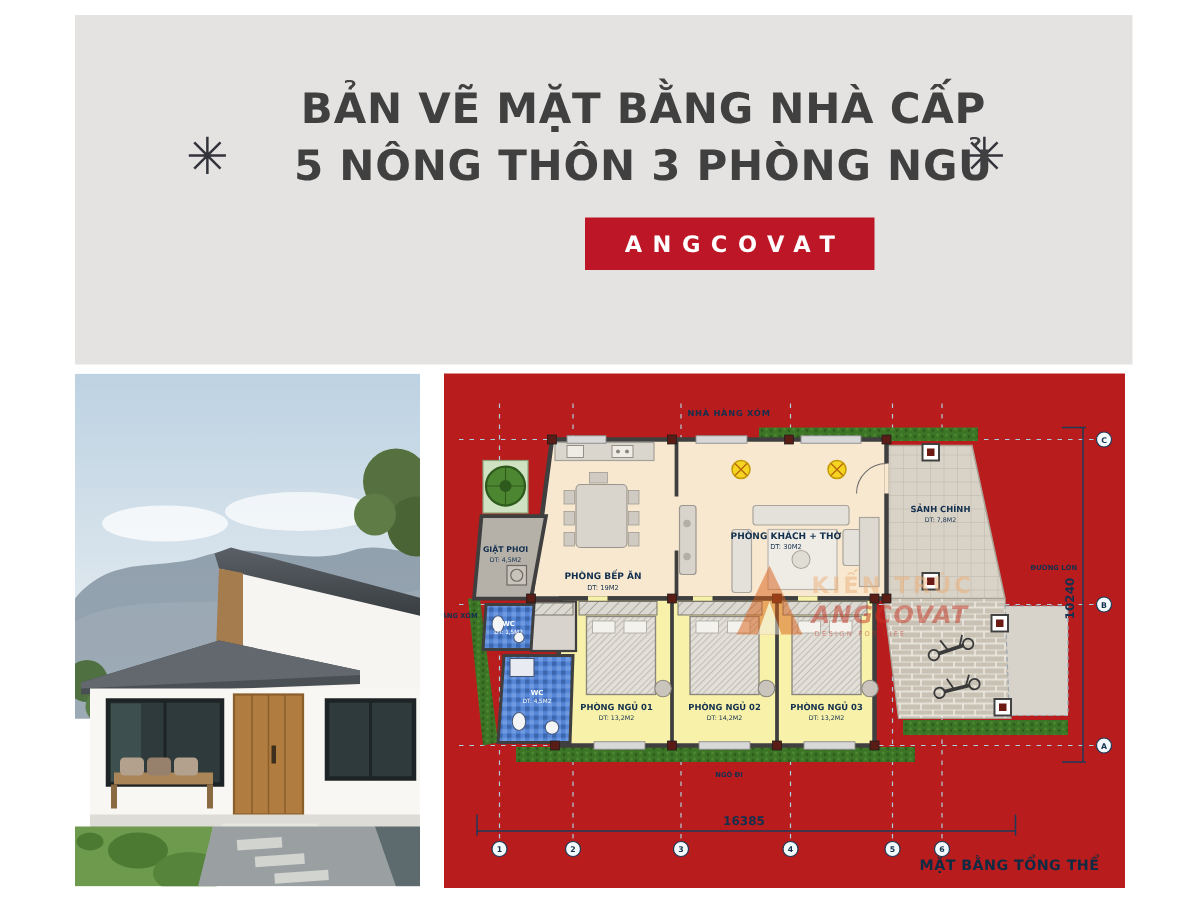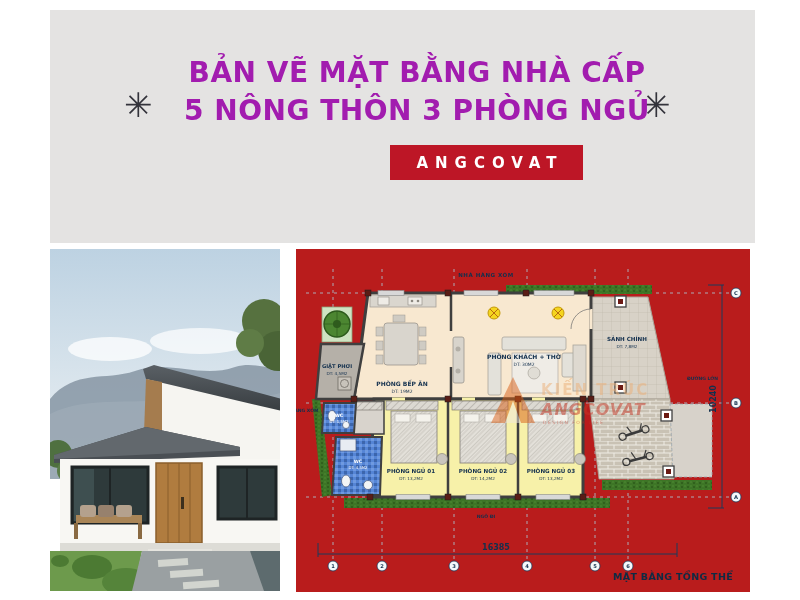--- a/index.html
+++ b/index.html
@@ -1,21 +1,21 @@
 <!DOCTYPE html>
 <html><head>
 <meta charset="utf-8">
 <style>
   html,body{margin:0;padding:0;background:#ffffff;}
   #page{position:relative;width:800px;height:600px;background:#ffffff;overflow:hidden;
         font-family:"DejaVu Sans","Liberation Sans",sans-serif;}
   
   .banner{position:absolute;left:50px;top:10px;width:705px;height:233px;background:#e4e3e2;}
-  .title{position:absolute;left:0;top:44px;width:100%;text-align:center;padding-left:29px;box-sizing:border-box;
-         font-size:28px;font-weight:600;letter-spacing:.5px;line-height:38px;color:#a21caf;}
+  .title{position:absolute;left:12px;top:44px;width:100%;text-align:center;padding-left:29px;box-sizing:border-box;
+         font-size:28px;font-weight:600;letter-spacing:.5px;line-height:38px;color:#404040;}
   .asterisk{position:absolute;top:78px;font-size:34px;color:#33333b;line-height:34px;}
   .asterisk.left{left:74px;}
   .asterisk.right{left:592px;}
   .brand-box{position:absolute;left:340px;top:135px;width:193px;height:35px;background:#bd1626;
              display:flex;align-items:center;justify-content:center;}
   .brand-box span{color:#ffffff;font-size:15px;font-weight:600;letter-spacing:7px;text-indent:7px;}
   
   .photo{position:absolute;left:50px;top:249px;width:230px;height:342px;overflow:hidden;}
   
   .plan{position:absolute;left:296px;top:249px;width:454px;height:343px;background:#b91c1c;overflow:hidden;}

